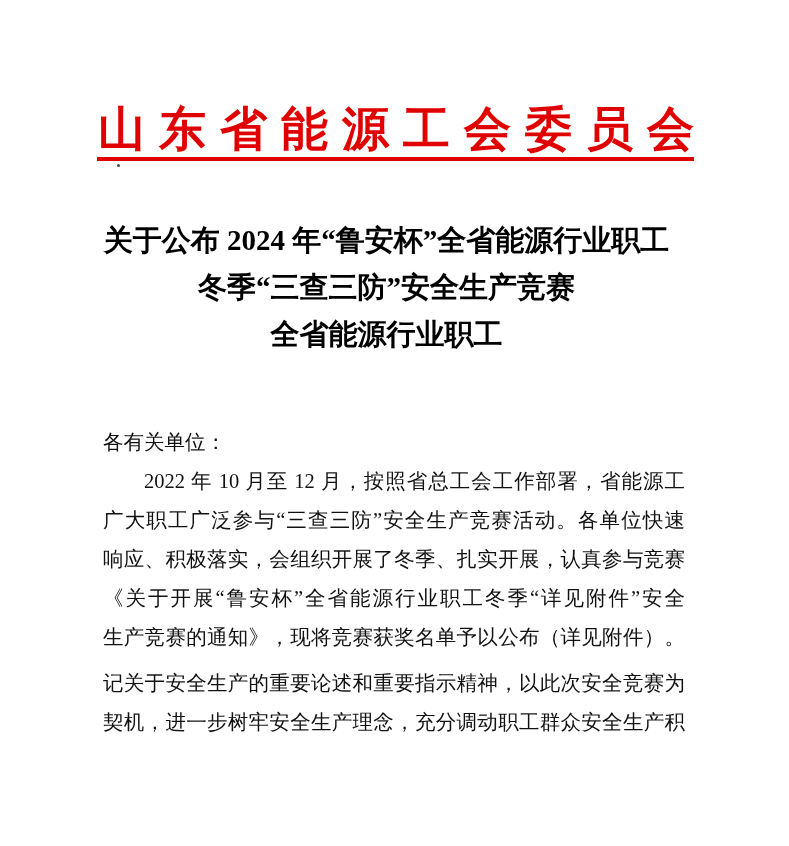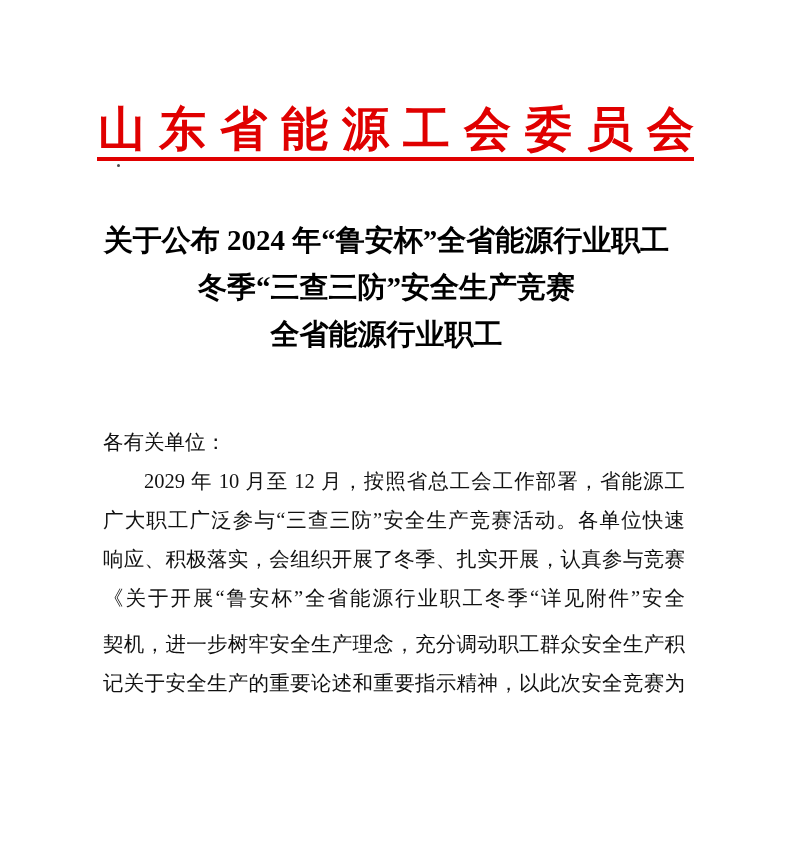--- a/index.html
+++ b/index.html
@@ -83,25 +83,26 @@
   <div class="doc-title">
     <div>关于公布 2024 年“鲁安杯”全省能源行业职工</div>
     <div>冬季“三查三防”安全生产竞赛</div>
     <div>全省能源行业职工</div>
   </div>
 
   <div class="doc-body">
     <div class="salutation">各有关单位：</div>
     <div>
         <div class="paragraph">
-          <div class="line first">2029 年 10 月至 12 月，按照省总工会工作部署，省能源工</div>
+          <div class="line first">2022 年 10 月至 12 月，按照省总工会工作部署，省能源工</div>
           <div class="line">广大职工广泛参与“三查三防”安全生产竞赛活动。各单位快速</div>
           <div class="line">响应、积极落实，会组织开展了冬季、扎实开展，认真参与竞赛</div>
           <div class="line">《关于开展“鲁安杯”全省能源行业职工冬季“详见附件”安全</div>
+          <div class="line">生产竞赛的通知》，现将竞赛获奖名单予以公布（详见附件）。</div>
         </div>
         <div class="paragraph">
+          <div class="line">记关于安全生产的重要论述和重要指示精神，以此次安全竞赛为</div>
           <div class="line">契机，进一步树牢安全生产理念，充分调动职工群众安全生产积</div>
-          <div class="line">记关于安全生产的重要论述和重要指示精神，以此次安全竞赛为</div>
         </div>
       </div>
   </div>
 
 </div>
 
 </body></html>

